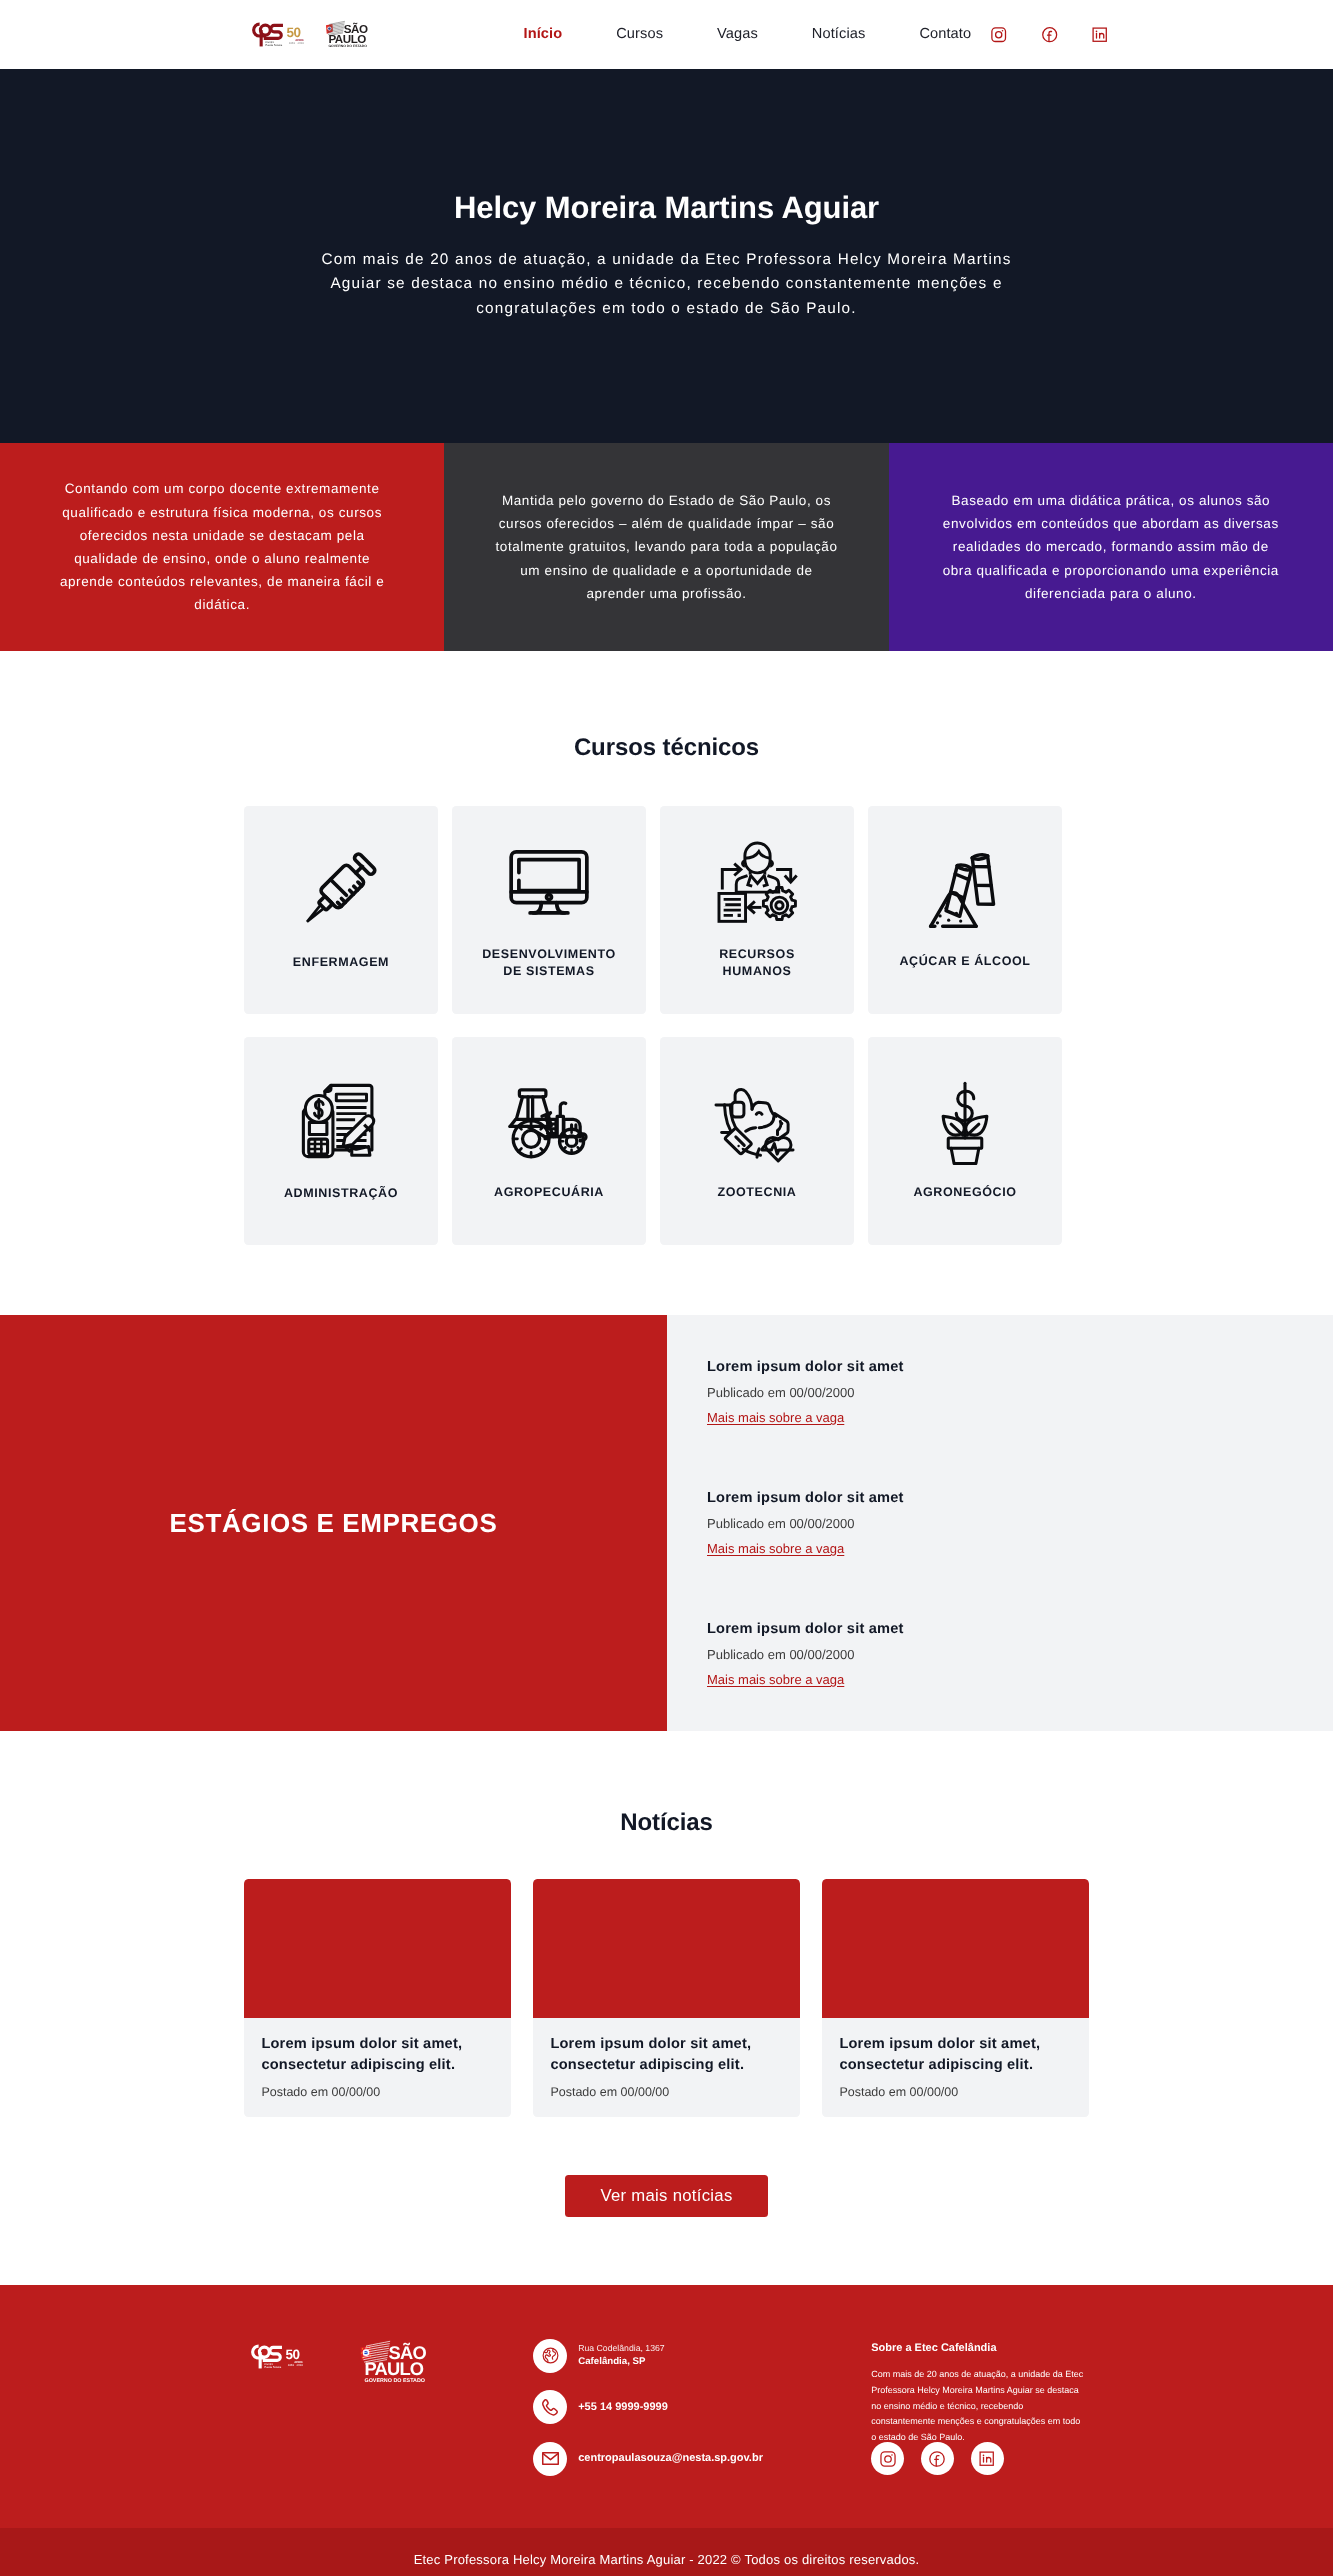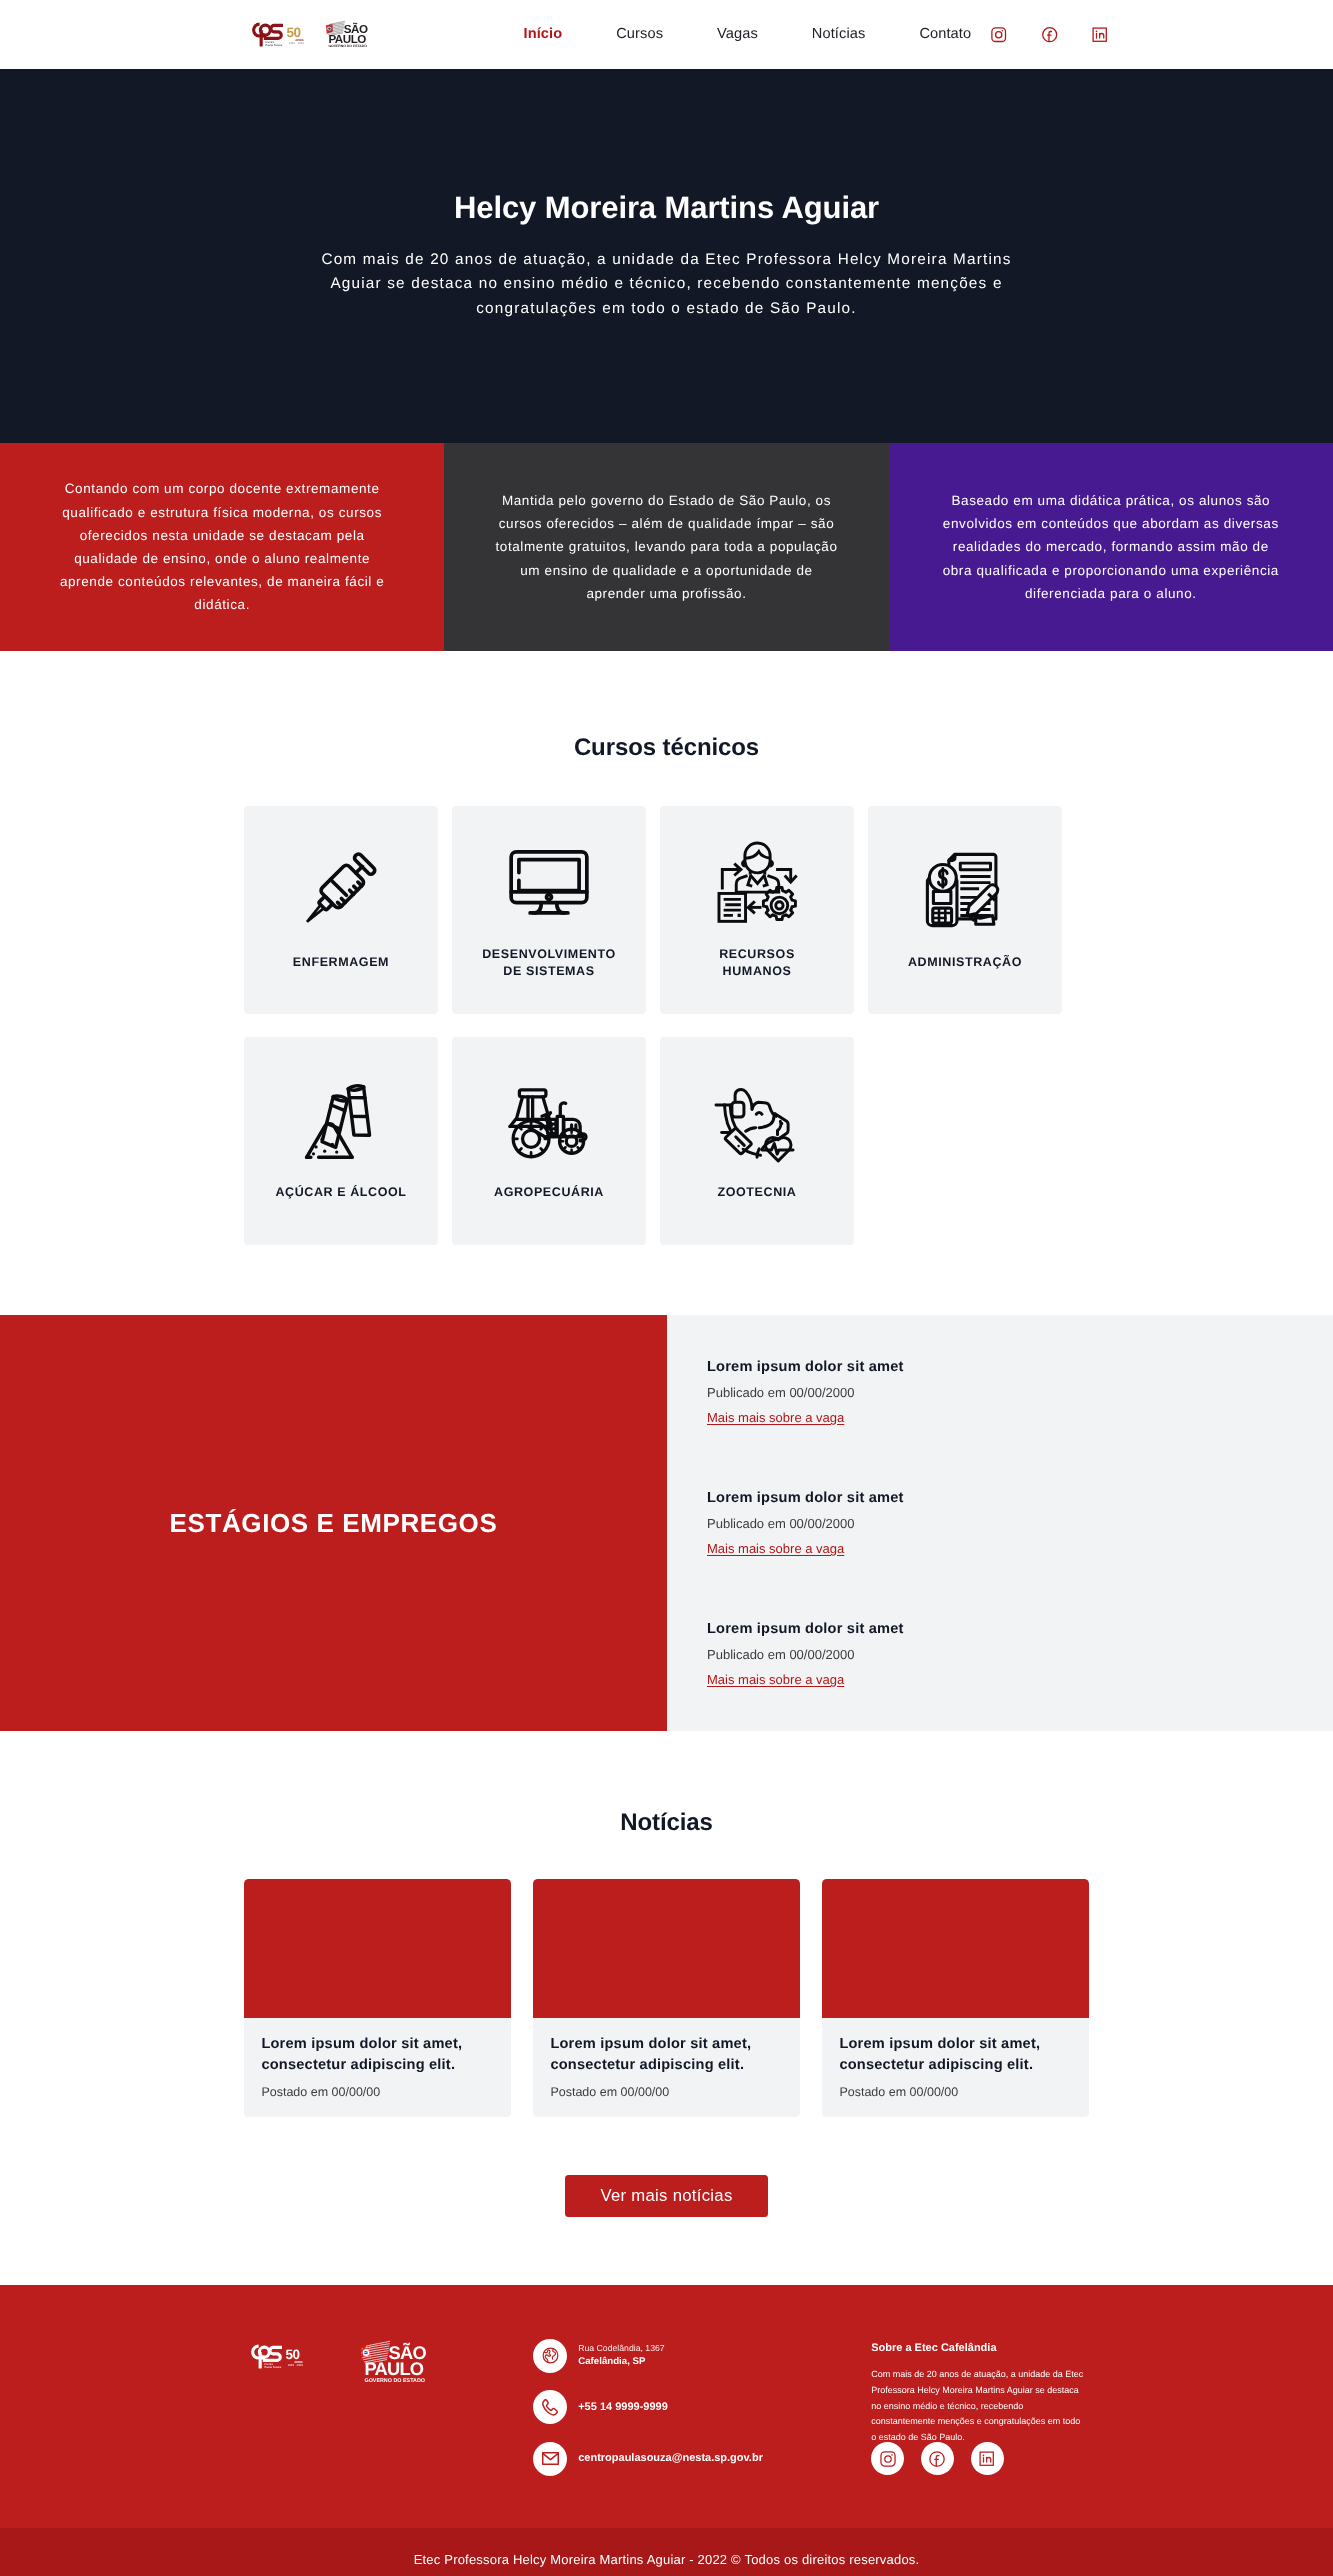--- a/index.html
+++ b/index.html
@@ -257,49 +257,20 @@
                 <path d="M29 37 l10 9 l-10 9"></path> 
                 <path d="M92 46 H114 V64"></path> 
                 <path d="M105 55 l9 10 l9 -10"></path> 
                 <path d="M70 103 H51"></path> 
                 <path d="M60 94 l-10 9 l10 9"></path> 
               </g> 
             </svg>
           </span>
         <span class="cl" data-name="course-label">RECURSOS HUMANOS</span>
       </div>
-      <div class="course-card" data-name="course-card-administracao">
-        <span class="ci" data-name="invoice-calculator-icon">
-            <svg width="86" height="82" viewBox="0 0 128 122" fill="none" stroke="#0B0C0F" stroke-width="4.6" stroke-linejoin="round" aria-hidden="true"> 
-              <path d="M49 8 H106 a4 4 0 0 1 4 4 V104 H40 V17 Z"></path> 
-              <path d="M49 8 L40 17 h5.5 a3.5 3.5 0 0 0 3.5 -3.5 z"></path> 
-              <g stroke-width="4.4"> 
-                <path d="M57 21 H102 V31 H57 Z"></path> 
-                <path d="M57 41 H102 M57 50 H102 M57 59 H85"></path> 
-                <path d="M57 72 H102 M57 81 H102 M57 90 H102 M57 99 H102"></path> 
-              </g> 
-              <rect x="8" y="42" width="44" height="72" rx="7" fill="#F2F3F5"></rect> 
-              <rect x="17" y="63" width="26" height="18"></rect> 
-              <rect x="16" y="88" width="28" height="22" rx="3"></rect> 
-              <g stroke-width="3.8"> 
-                <path d="M25.3 88 V110 M34.7 88 V110 M16 95.3 H44 M16 102.7 H37"></path> 
-              </g> 
-              <circle cx="31" cy="43" r="20" fill="#F2F3F5"></circle> 
-              <g stroke-linecap="round" stroke-width="4.3"> 
-                <path d="M31 29 v28"></path> 
-                <path d="M37.5 36.5 a5.8 5.8 0 0 0 -6.5 -5 a5.8 5.8 0 0 0 0 11.5 a5.8 5.8 0 0 1 0 11.5 a5.8 5.8 0 0 1 -6.5 -5"></path> 
-              </g>  
-              <path d="M82 79 a7 7 0 0 0 -9 10 l9 12 a5 5 0 0 0 5 2 l18 -4 l2 13 h-27 V90 z" fill="#F2F3F5"></path>  
-              <path d="M99 56 a7.8 7.8 0 1 1 11 11 l-29 29 l-14 3 l3 -14 z" fill="#F2F3F5"></path> 
-              <path d="M98.5 66.5 l10 10"></path> 
-              <path d="M67 96 l11 11"></path> 
-            </svg>
-          </span>
-        <span class="cl" data-name="course-label">ADMINISTRAÇÃO</span>
-      </div>
       <div class="course-card row2" data-name="course-card-acucar-e-alcool">
         <span class="ci" data-name="sugarcane-icon">
             <svg width="86" height="86" viewBox="2 4 100 100" fill="none" stroke="#0B0C0F" stroke-width="4.0" stroke-linecap="round" stroke-linejoin="round" aria-hidden="true">
               <g transform="rotate(14 44 66)">
                 <path d="M33 26 a10 5 0 0 1 17 0"></path>
                 <path d="M33 26 a10 5 0 0 0 17 0"></path>
                 <path d="M33 26 v10 l17 2.5 v-12.5"></path>
                 <path d="M33 36 v22 l17 2.5 v-22"></path>
                 <path d="M33 58 v22 l17 2.5 v-22"></path>
               </g>
@@ -316,20 +287,49 @@
                 <circle cx="30" cy="74" r="1.9"></circle>
                 <circle cx="42" cy="80" r="1.9"></circle>
                 <circle cx="23" cy="83" r="1.9"></circle>
                 <circle cx="33" cy="88" r="1.9"></circle>
                 <circle cx="47" cy="89" r="1.9"></circle>
                 <circle cx="20" cy="91" r="1.9"></circle>
               </g>
             </svg>
           </span>
         <span class="cl" data-name="course-label">AÇÚCAR E ÁLCOOL</span>
+      </div>
+      <div class="course-card" data-name="course-card-administracao">
+        <span class="ci" data-name="invoice-calculator-icon">
+            <svg width="86" height="82" viewBox="0 0 128 122" fill="none" stroke="#0B0C0F" stroke-width="4.6" stroke-linejoin="round" aria-hidden="true"> 
+              <path d="M49 8 H106 a4 4 0 0 1 4 4 V104 H40 V17 Z"></path> 
+              <path d="M49 8 L40 17 h5.5 a3.5 3.5 0 0 0 3.5 -3.5 z"></path> 
+              <g stroke-width="4.4"> 
+                <path d="M57 21 H102 V31 H57 Z"></path> 
+                <path d="M57 41 H102 M57 50 H102 M57 59 H85"></path> 
+                <path d="M57 72 H102 M57 81 H102 M57 90 H102 M57 99 H102"></path> 
+              </g> 
+              <rect x="8" y="42" width="44" height="72" rx="7" fill="#F2F3F5"></rect> 
+              <rect x="17" y="63" width="26" height="18"></rect> 
+              <rect x="16" y="88" width="28" height="22" rx="3"></rect> 
+              <g stroke-width="3.8"> 
+                <path d="M25.3 88 V110 M34.7 88 V110 M16 95.3 H44 M16 102.7 H37"></path> 
+              </g> 
+              <circle cx="31" cy="43" r="20" fill="#F2F3F5"></circle> 
+              <g stroke-linecap="round" stroke-width="4.3"> 
+                <path d="M31 29 v28"></path> 
+                <path d="M37.5 36.5 a5.8 5.8 0 0 0 -6.5 -5 a5.8 5.8 0 0 0 0 11.5 a5.8 5.8 0 0 1 0 11.5 a5.8 5.8 0 0 1 -6.5 -5"></path> 
+              </g>  
+              <path d="M82 79 a7 7 0 0 0 -9 10 l9 12 a5 5 0 0 0 5 2 l18 -4 l2 13 h-27 V90 z" fill="#F2F3F5"></path>  
+              <path d="M99 56 a7.8 7.8 0 1 1 11 11 l-29 29 l-14 3 l3 -14 z" fill="#F2F3F5"></path> 
+              <path d="M98.5 66.5 l10 10"></path> 
+              <path d="M67 96 l11 11"></path> 
+            </svg>
+          </span>
+        <span class="cl" data-name="course-label">ADMINISTRAÇÃO</span>
       </div>
       <div class="course-card row2" data-name="course-card-agropecuaria">
         <span class="ci" data-name="tractor-icon">
             <svg width="88" height="81" viewBox="0 0 112 104" fill="none" stroke="#0B0C0F" stroke-width="4.2" stroke-linecap="round" stroke-linejoin="round" aria-hidden="true">
               <rect x="18" y="10" width="34" height="9" rx="2.5"></rect>
               <path d="M22 19 L14 48"></path>
               <path d="M29 19 v29 M35 19 v29"></path>
               <path d="M48 19 L59 56"></path>
               <path d="M14 48 H50 a4 4 0 0 1 3.6 2.3 L62 70"></path>
               <path d="M6 57 L13 48"></path>
@@ -388,20 +388,35 @@
               </g> 
               <path d="M95 57 a11 11 0 0 1 -4 13 l0 6"></path>  
               <g transform="translate(92,90)"> 
                 <path d="M0 23 L-15 8 A10.6 10.6 0 1 1 0 -7 A10.6 10.6 0 1 1 15 8 Z"></path> 
                 <path d="M-23 7.5 h13.5 l4 -9 l4 15 l2.5 -6 h20"></path> 
               </g> 
             </svg>
           </span>
         <span class="cl" data-name="course-label">ZOOTECNIA</span>
       </div>
+      <div class="course-card row2" data-name="course-card-agronegocio">
+        <span class="ci" data-name="money-plant-icon">
+            <svg width="66" height="86" viewBox="0 0 90 118" fill="none" stroke="#0B0C0F" stroke-width="4.2" stroke-linecap="round" stroke-linejoin="round" aria-hidden="true"> 
+              <path d="M45 6 v75"></path> 
+              <path d="M57 27 a10 10 0 0 0 -12 -10 a10 10 0 0 0 0 20 a10 10 0 0 1 0 20 a10 10 0 0 1 -12 -10"></path> 
+              <path d="M15 51 c18 2 29 7 29 17 c0 6 -5 9 -12 9 c-11 0 -16 -13 -17 -26 z"></path> 
+              <path d="M26 62 l16 15"></path> 
+              <path d="M75 51 c-18 2 -29 7 -29 17 c0 6 5 9 12 9 c11 0 16 -13 17 -26 z"></path> 
+              <path d="M64 62 l-16 15"></path> 
+              <rect x="22" y="81" width="46" height="14" rx="1.5"></rect> 
+              <path d="M26 95 l4 21 h30 l4 -21"></path> 
+            </svg>
+          </span>
+        <span class="cl" data-name="course-label">AGRONEGÓCIO</span>
+      </div>
     </div>
   </div>
 </section>
 
 <section class="jobs" data-name="jobs-section">
   <div class="jobs-left" data-name="jobs-banner">
     <h2 data-name="jobs-title">ESTÁGIOS E EMPREGOS</h2>
   </div>
   <div class="jobs-right" data-name="jobs-list">
     <div class="job-item" data-name="job-list-item">

